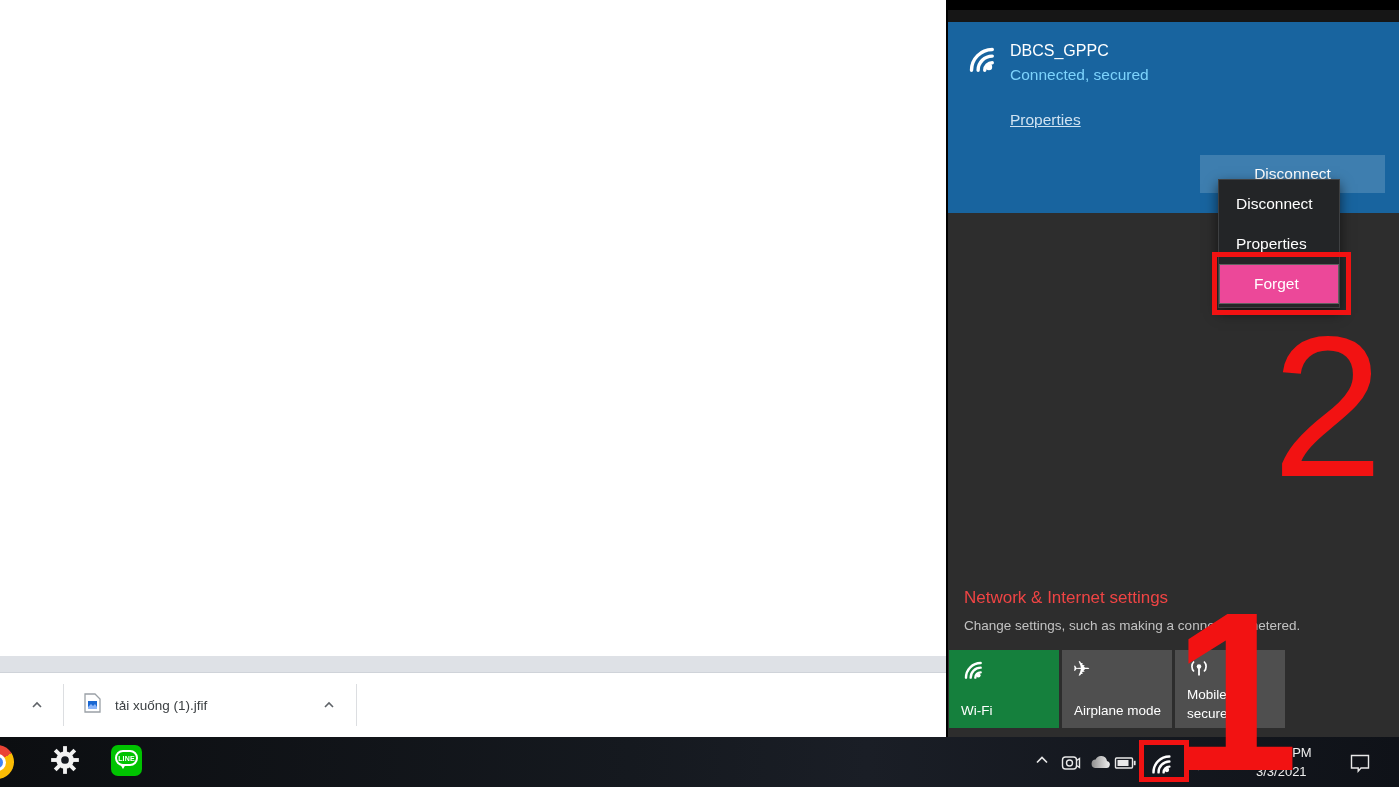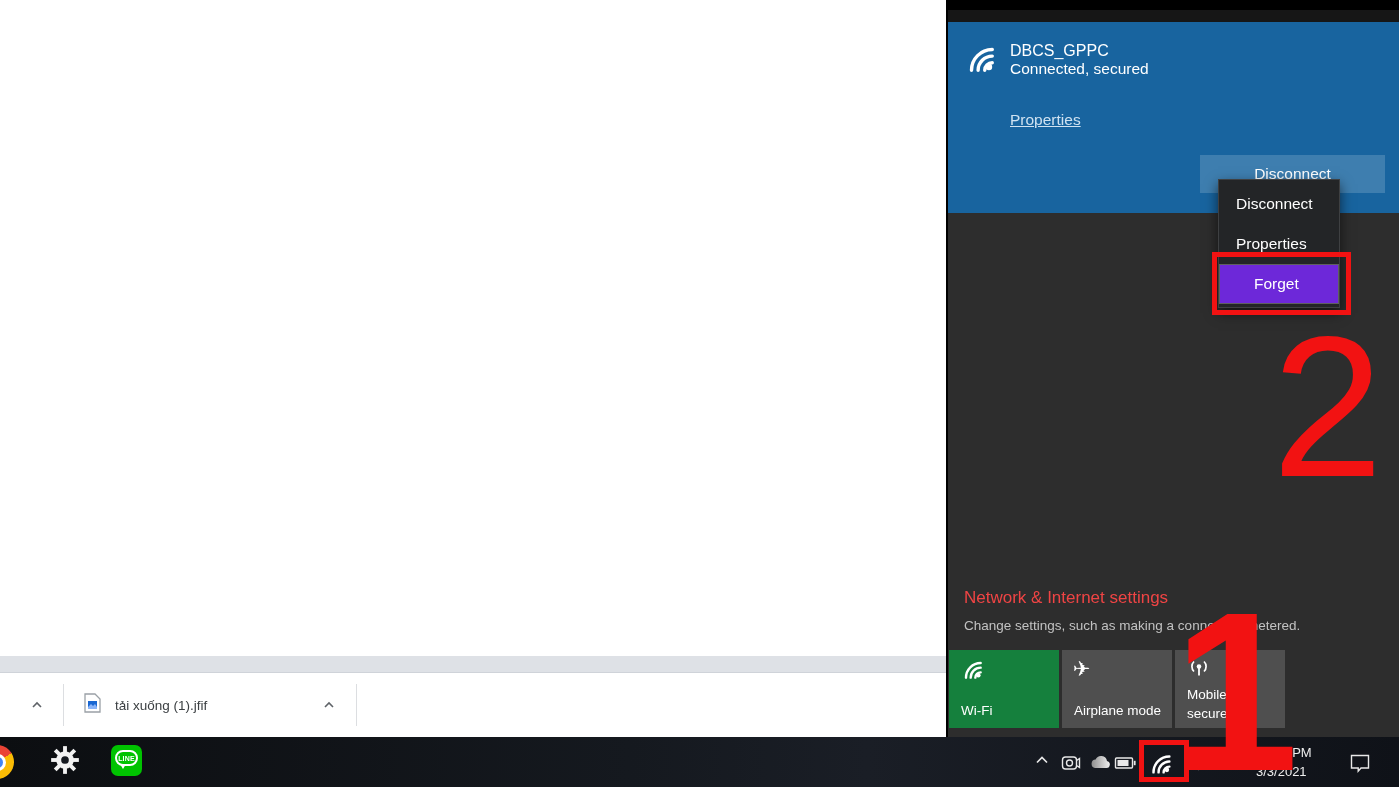--- a/index.html
+++ b/index.html
@@ -37,21 +37,21 @@
     border-left:3px solid transparent; border-right:3px solid transparent; border-top:5px solid #fff; }
   .line-text { font-size:7px; font-weight:bold; color:#fff; letter-spacing:.2px; }
   .vie-label { color:#e8e8e8; font-size:13px; }
   .tray-clock { color:#eee; font-size:13px; line-height:1.4; text-align:left; }
   
   .wifi-panel { position:absolute; left:948px; top:10px; width:451px; height:727px; background:#2d2d2d; z-index:5; }
   .panel-topstrip { height:12px; background:#161616; }
   .connected-block { position:relative; height:191px; background:#18649f; }
   .cb-icon { position:absolute; left:15px; top:19px; }
   .cb-name { position:absolute; left:62px; top:20px; font-size:16px; color:#fff; }
-  .cb-status { position:absolute; left:62px; top:38px; font-size:15.5px; color:#ffffff; }
+  .cb-status { position:absolute; left:62px; top:44px; font-size:15.5px; color:#7dd3fc; }
   .cb-properties { position:absolute; left:62px; top:89px; font-size:15.5px; color:#cfe2f1; text-decoration:underline; cursor:pointer; }
   .disconnect-btn { position:absolute; left:252px; top:133px; width:185px; height:38px;
     background:rgba(255,255,255,.17); color:#fff; font-size:15.5px;
     display:flex; align-items:center; justify-content:center; cursor:pointer; }
   .other-net { position:absolute; left:0; top:215px; width:100%; height:62px; display:flex; padding-left:21px; cursor:pointer; }
   .on-icon { margin-top:16px; }
   .on-texts { margin-left:15px; margin-top:4px; }
   .on-name { font-size:16px; color:#fff; }
   .on-status { font-size:15px; color:#9a9a9a; margin-top:5px; }
   .settings-link { position:absolute; left:16px; top:578px; font-size:17px; color:#ef4444; cursor:pointer; }
@@ -60,21 +60,21 @@
   .tile { position:relative; width:110px; height:78px; background:#4f4f4f; cursor:pointer; }
   .tile.active { background:#15803d; }
   .tile-icon { position:absolute; left:11px; top:7px; }
   .tile-label { position:absolute; left:12px; bottom:7px; font-size:13.5px; color:#fff; line-height:1.45; }
   .tile:nth-child(3) .tile-label { max-width:62px; bottom:4px; }
   .plane-glyph { font-family:"DejaVu Sans", sans-serif; font-size:21px; color:#fff; }
   
   .context-menu { position:absolute; left:1218px; top:179px; width:122px; background:#232527;
     border:1px solid #3e4042; box-shadow:0 5px 12px rgba(0,0,0,.6); z-index:20; padding-top:4px; padding-bottom:3px; }
   .menu-item { height:40px; display:flex; align-items:center; padding-left:17px; font-size:15.5px; color:#fff; cursor:pointer; }
-  .menu-item.highlight { background:#6d28d9; box-shadow:inset 0 0 0 1px #606060;padding-left:35px; }
+  .menu-item.highlight { background:#ec4899; box-shadow:inset 0 0 0 1px #606060;padding-left:35px; }
   
   .annot { position:absolute; z-index:40; color:#f21212; pointer-events:none; }
   .annot-box { position:absolute; z-index:41; border:5px solid #f21212; pointer-events:none; }
   .annot-2 { left:1272px; top:307px; font-size:200px; line-height:1; font-weight:400; }
   .annot-1 { left:1173px; top:579px; font-size:226px; line-height:1; font-weight:700; }
   .box-forget { left:1212px; top:252px; width:139px; height:63px; }
   .box-tray-wifi { left:1139px; top:740px; width:50px; height:42px; }
 </style>
 </head>
 <body>

